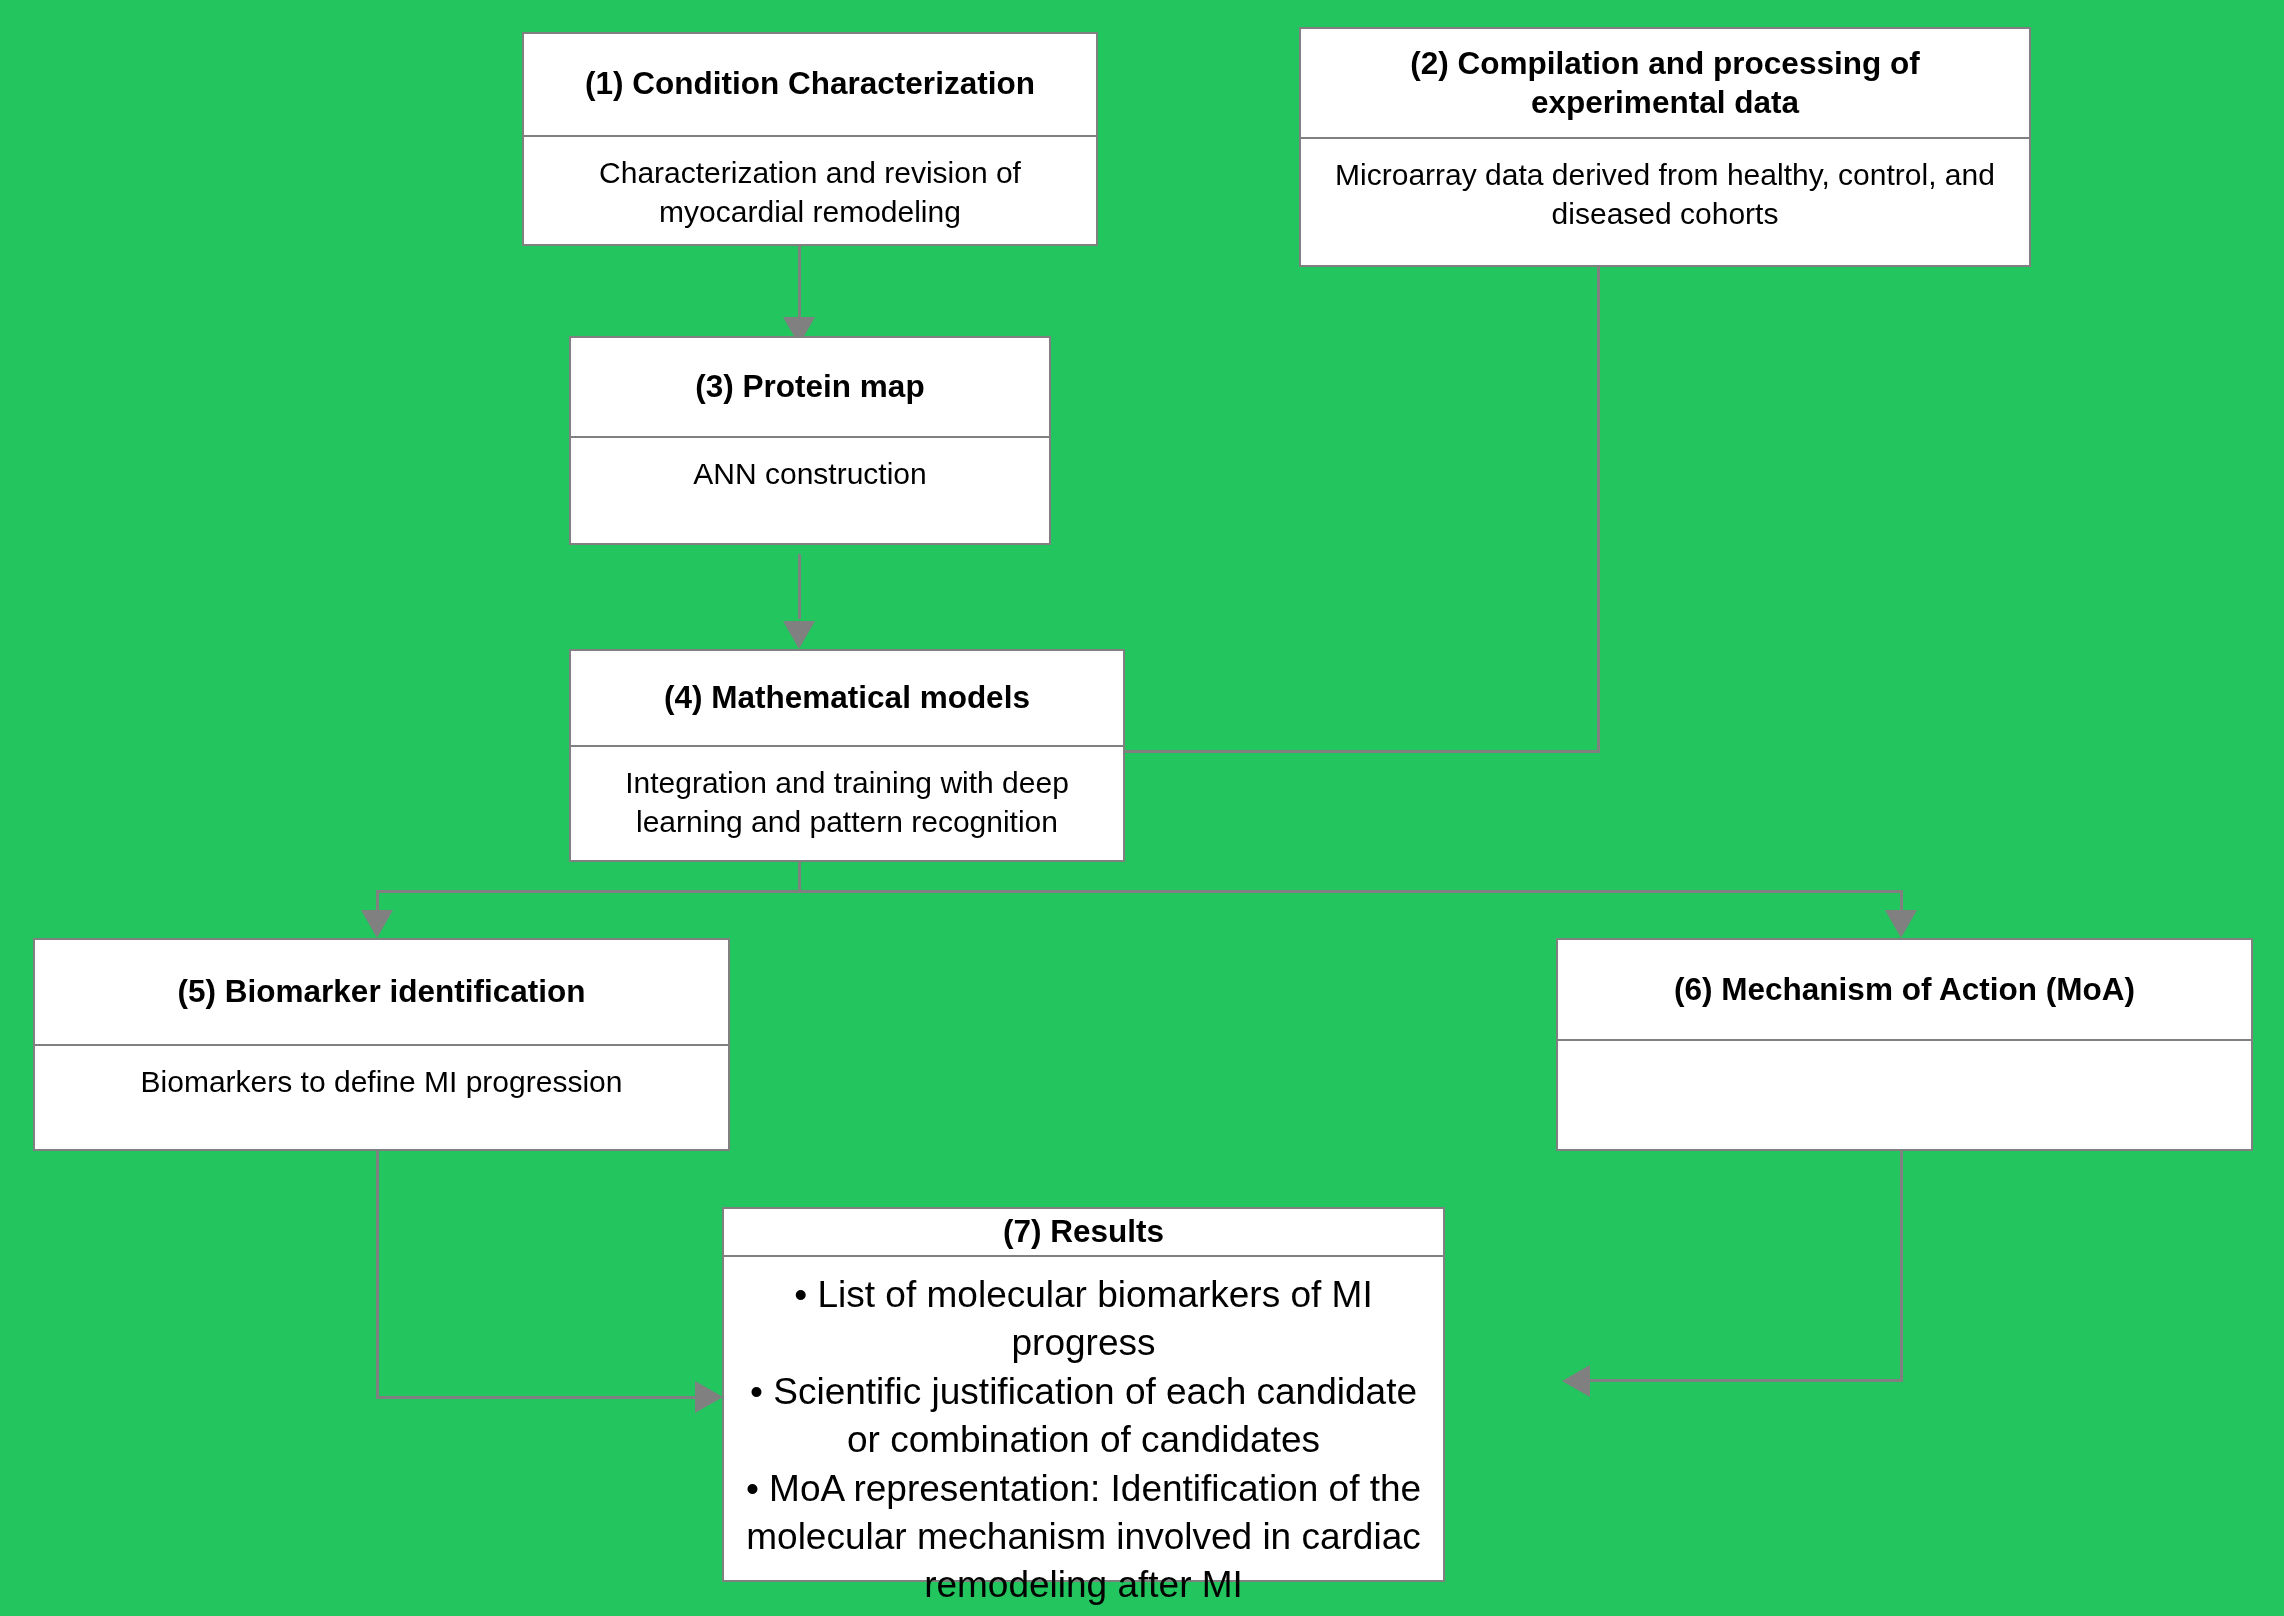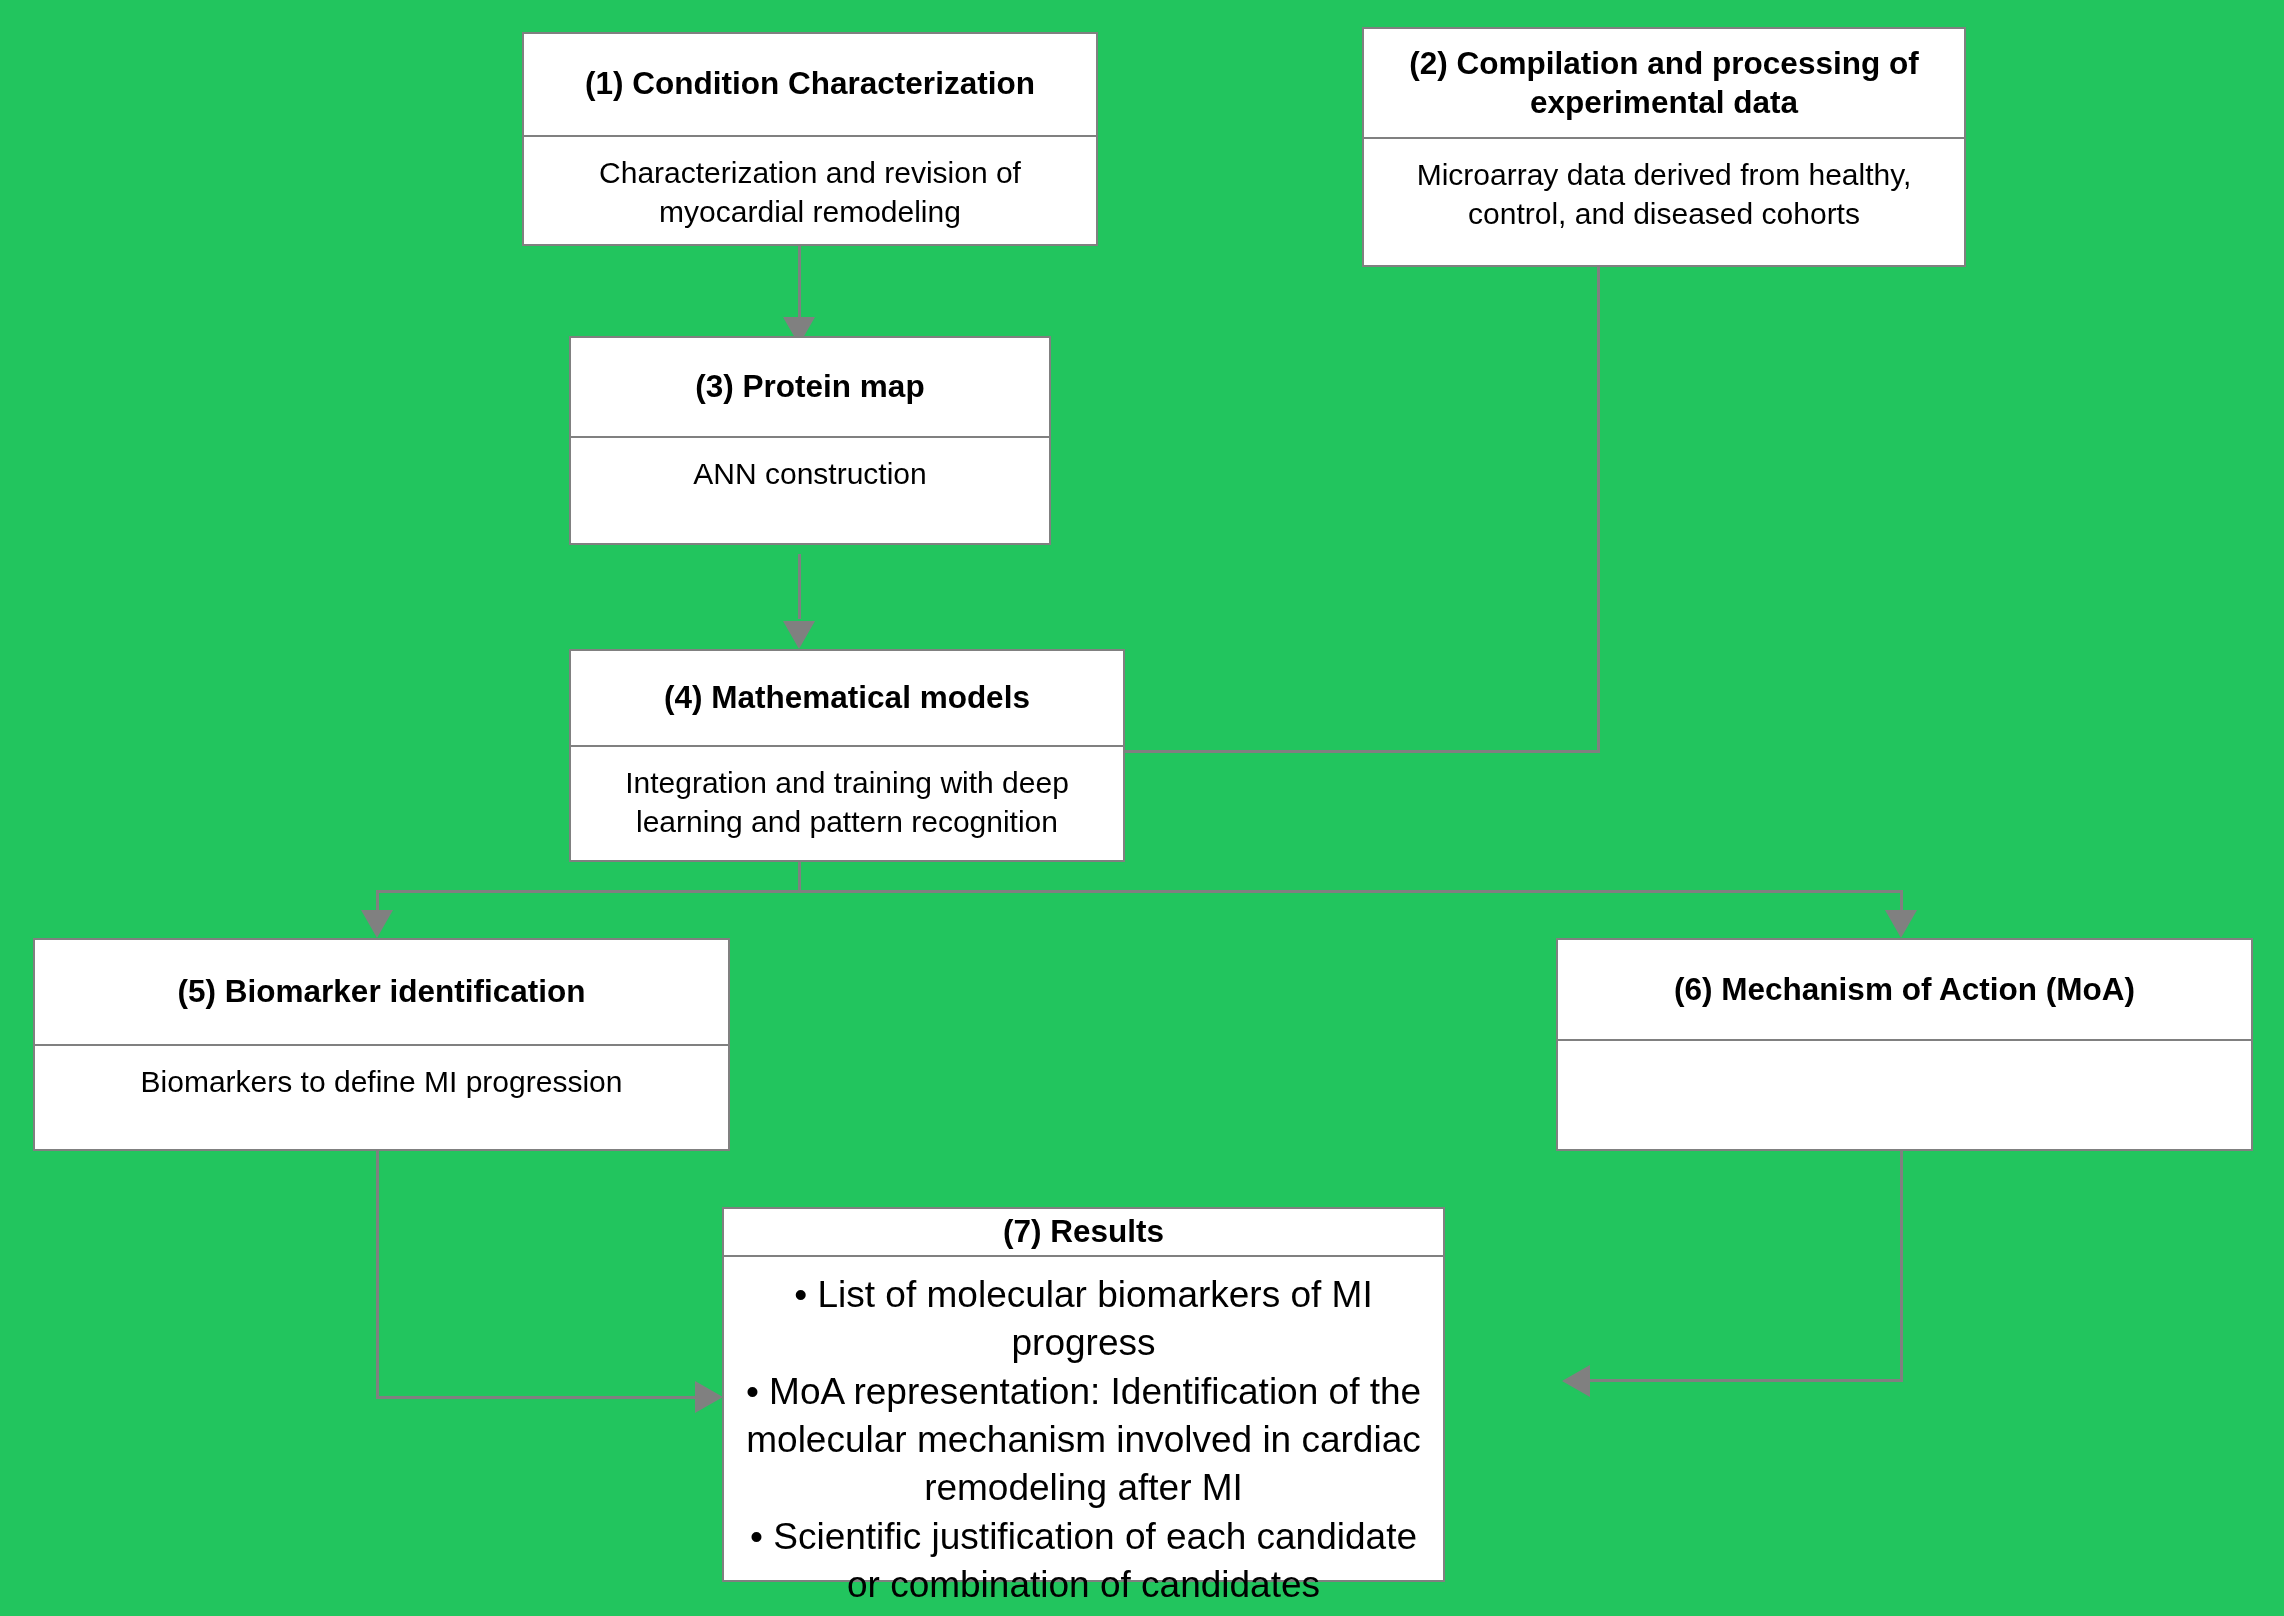--- a/index.html
+++ b/index.html
@@ -49,21 +49,21 @@
     color: #000000;
     padding: 16.3px 14px 0 14px;
     line-height: 1.30;
   }
 
   
   #node-1 { left: 522px;  top: 31.5px;   width: 576px; height: 214px; }
   #node-1 .node-header { height: 103px; font-size: 31.5px; }
   #node-1 .node-body   { font-size: 30px; }
 
-  #node-2 { left: 1362px; top: 27px;   width: 604px; height: 240px; }
+  #node-2 { left: 1299px; top: 27px;   width: 732px; height: 240px; }
   #node-2 .node-header { height: 110px; font-size: 31.5px; }
   #node-2 .node-body   { font-size: 30px; }
 
   #node-3 { left: 569px; top: 336px;  width: 482px;  height: 209px; }
   #node-3 .node-header { height: 100px; font-size: 31.5px; }
   #node-3 .node-body   { font-size: 30px; }
 
   #node-4 { left: 569px; top: 649px; width: 556px;  height: 213px; }
   #node-4 .node-header { height: 96px; font-size: 31.5px; }
   #node-4 .node-body   { font-size: 30px; }
@@ -181,20 +181,20 @@
 
   <div class="node" id="node-6">
     <div class="node-header">(6) Mechanism of Action (MoA)</div>
   </div>
 
   <div class="node" id="node-7">
     <div class="node-header">(7) Results</div>
     <div class="node-body">
       <ul class="bullets">
         <li>• List of molecular biomarkers of MI progress</li>
+        <li>• Scientific justification of each candidate or combination of candidates</li>
         <li>• MoA representation: Identification of the molecular mechanism involved in cardiac remodeling after MI</li>
-        <li>• Scientific justification of each candidate or combination of candidates</li>
       </ul>
     </div>
   </div>
 
 </div>
 
 
 </body></html>

